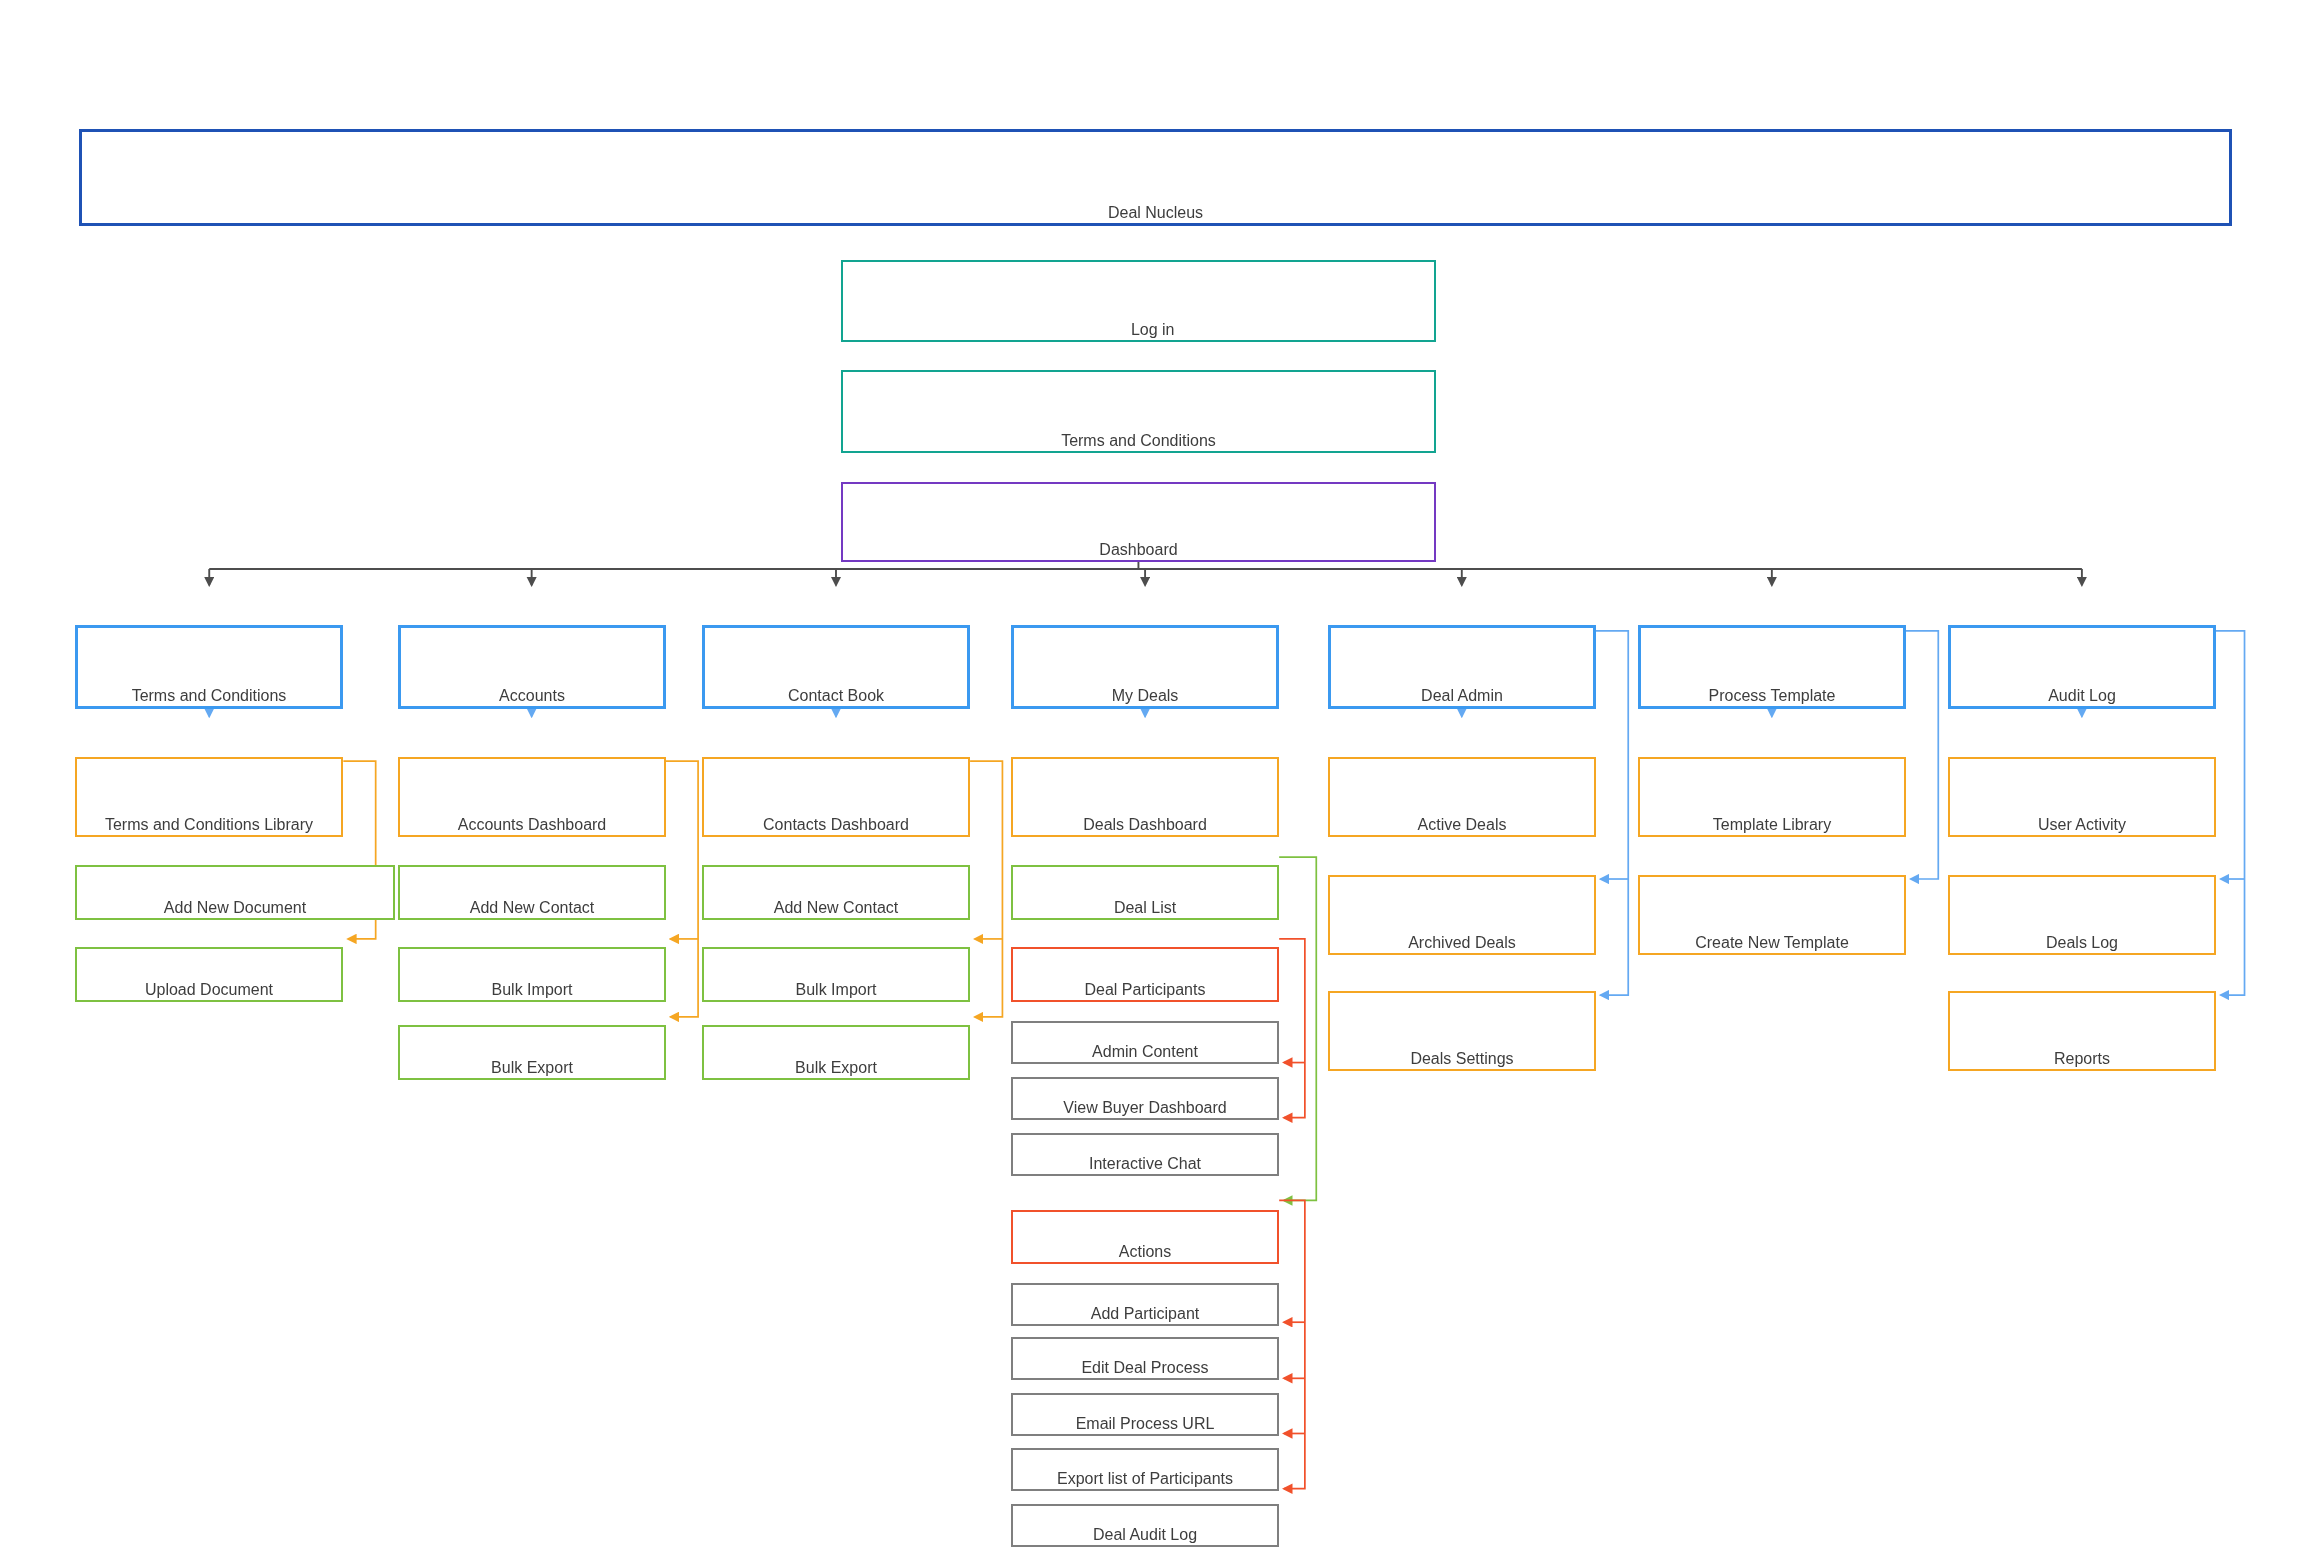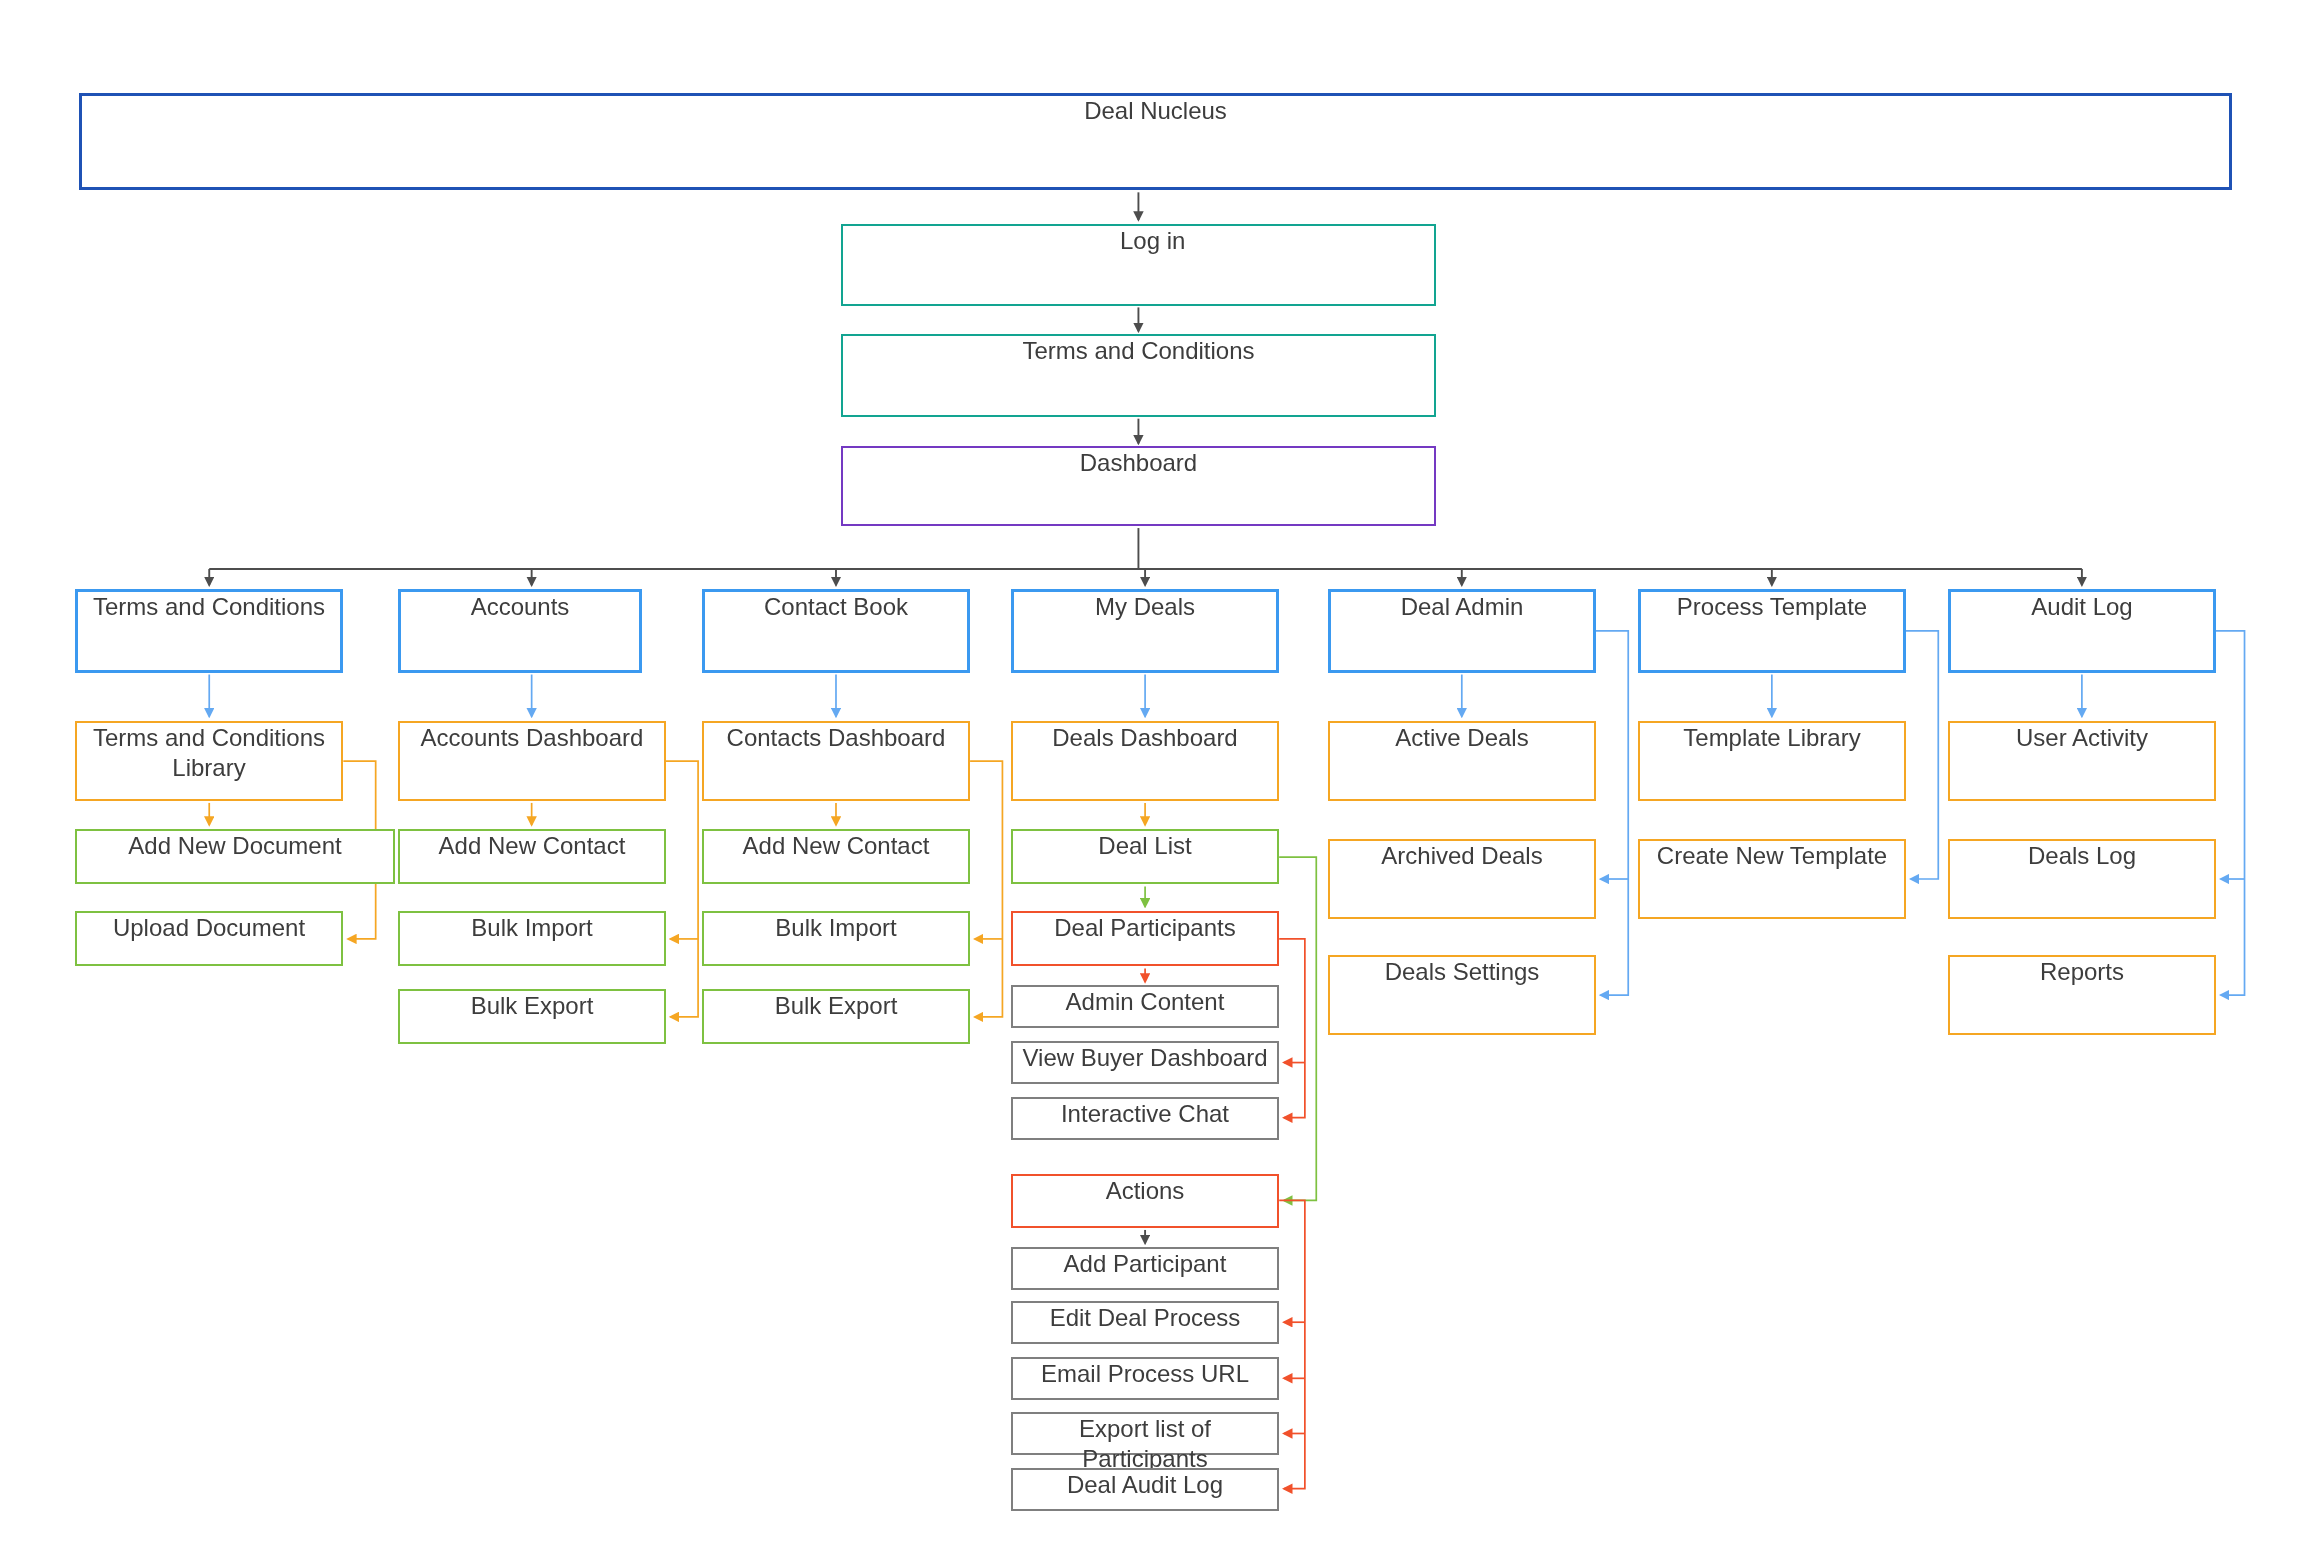--- a/index.html
+++ b/index.html
@@ -1,21 +1,21 @@
 <!DOCTYPE html>
 <html style="font-size:15px"><head>
 <meta charset="utf-8">
 <style>
   html,body{margin:0;padding:0;background:#ffffff;}
   body{font-family:"Liberation Sans","DejaVu Sans",sans-serif;}
   #canvas{position:relative;width:2313px;height:1564px;background:#ffffff;overflow:hidden;}
   .node{
     position:absolute;box-sizing:border-box;background:#ffffff;
-    border:2.9px solid #999;display:flex;align-items:flex-start;justify-content:center;
-    text-align:center;font-size:24px;color:#3d3d3d;line-height:1.25;padding:0 7.6px;
+    border:2.9px solid #999;display:flex;align-items:flex-end;justify-content:center;
+    text-align:center;font-size:16px;color:#3d3d3d;line-height:1.25;padding:0 7.6px;margin-top:36px;
   }
   #edges{position:absolute;left:0;top:0;width:2313px;height:1564px;pointer-events:none;}
 </style>
 </head>
 <body>
 
 <div id="canvas">
   <svg id="edges" xmlns="http://www.w3.org/2000/svg" viewBox="0 0 2432 1644" width="2313" height="1564">
       <defs>
         <marker id="arrow-dark" markerUnits="userSpaceOnUse" markerWidth="11" markerHeight="11" refX="9" refY="5.5" orient="auto">
@@ -86,21 +86,21 @@
     </div>
     <div class="node" style="left: 841px; top: 334px; width: 595px; height: 83px; border-color: rgb(18, 164, 145); border-width: 2.9px; color: rgb(61, 61, 61);">
       <span>Terms and Conditions</span>
     </div>
     <div class="node" style="left: 841px; top: 446px; width: 595px; height: 80px; border-color: rgb(116, 57, 194); border-width: 2.9px; color: rgb(61, 61, 61);">
       <span>Dashboard</span>
     </div>
     <div class="node" style="left: 75px; top: 589px; width: 268px; height: 84px; border-color: rgb(59, 153, 240); border-width: 3.8px; color: rgb(61, 61, 61);">
       <span>Terms and Conditions</span>
     </div>
-    <div class="node" style="left: 398px; top: 589px; width: 244px; height: 84px; border-color: rgb(59, 153, 240); border-width: 3.8px; color: rgb(61, 61, 61);">
+    <div class="node" style="left: 398px; top: 589px; width: 268px; height: 84px; border-color: rgb(59, 153, 240); border-width: 3.8px; color: rgb(61, 61, 61);">
       <span>Accounts</span>
     </div>
     <div class="node" style="left: 702px; top: 589px; width: 268px; height: 84px; border-color: rgb(59, 153, 240); border-width: 3.8px; color: rgb(61, 61, 61);">
       <span>Contact Book</span>
     </div>
     <div class="node" style="left: 1011px; top: 589px; width: 268px; height: 84px; border-color: rgb(59, 153, 240); border-width: 3.8px; color: rgb(61, 61, 61);">
       <span>My Deals</span>
     </div>
     <div class="node" style="left: 1328px; top: 589px; width: 268px; height: 84px; border-color: rgb(59, 153, 240); border-width: 3.8px; color: rgb(61, 61, 61);">
       <span>Deal Admin</span>

